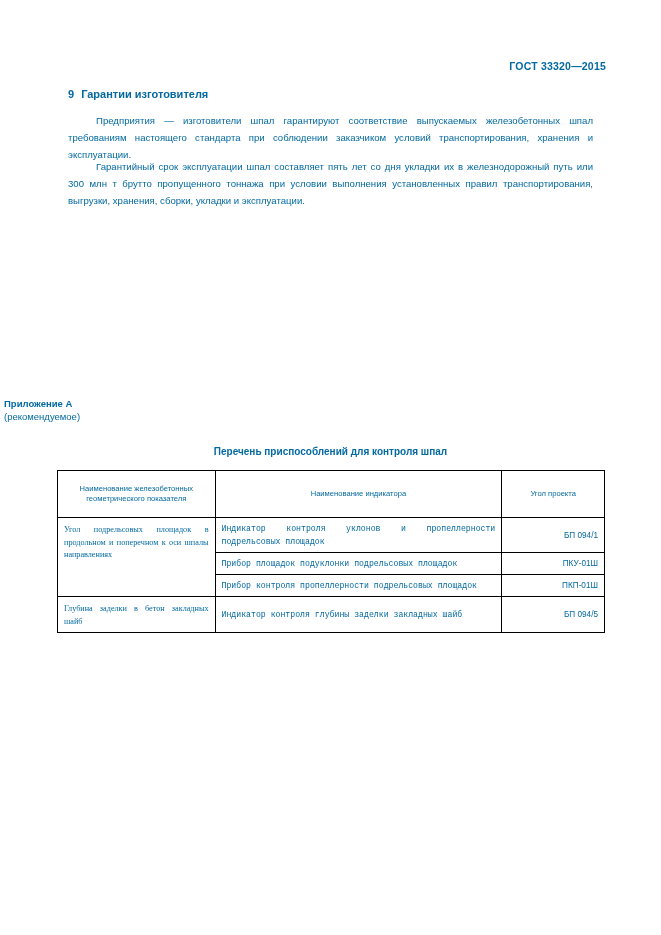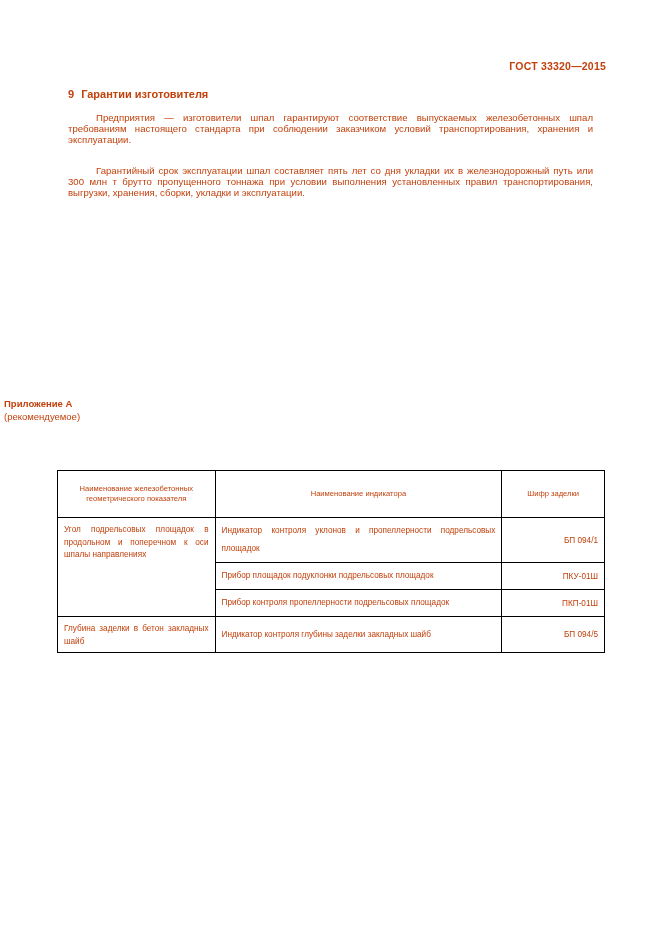--- a/index.html
+++ b/index.html
@@ -6,21 +6,21 @@
     margin: 0;
     padding: 0;
     background: #ffffff;
   }
   .page {
     position: relative;
     width: 661px;
     height: 784px;
     background: #ffffff;
     font-family: "Liberation Sans", sans-serif;
-    color: #c2410c;
+    color: #0369a1;
     overflow: hidden;
   }
   .header-std {
     position: absolute;
     top: 60px;
     right: 55px;
     font-size: 10.5px;
     font-weight: bold;
     letter-spacing: 0.2px;
   }
@@ -32,26 +32,26 @@
     font-weight: bold;
   }
   .section-title .num {
     margin-right: 7px;
   }
   .body-text {
     position: absolute;
     left: 68px;
     width: 525px;
     font-size: 9.6px;
-    line-height: 11px;
+    line-height: 17px;
     text-align: justify;
     text-justify: inter-word;
   }
   .p1 { top: 112px; }
-  .p2 { top: 158px; margin-top: 7px; }
+  .p2 { top: 158px; }
   .p-indent {
     text-indent: 28px;
   }
   .appendix {
     position: absolute;
     left: 4px;
     width: 661px;
     text-align: left;
     font-size: 9.5px;
     font-weight: bold;
@@ -88,27 +88,29 @@
     line-height: 10px;
     height: 38px;
   }
   table.devices td.col-a {
     width: 145px;
     text-align: justify;
     text-justify: inter-word;
     line-height: 12.5px;
     vertical-align: top;
     padding-top: 6px;
+    font-family: Liberation Serif, serif;
   }
   table.devices td.col-b {
     width: 275px;
     text-align: justify;
     text-justify: inter-word;
-    line-height: 18px;
+    line-height: 13px;
     vertical-align: middle;
+    font-family: Liberation Mono, monospace;
   }
   table.devices td.col-c {
     width: 90px;
     text-align: right;
     white-space: nowrap;
   }
   .page-number {
     position: absolute;
     right: 55px;
     top: 845px;
@@ -126,27 +128,28 @@
   <div class="section-title">
     <span class="num">9</span><span>Гарантии изготовителя</span>
   </div>
 
   <div class="body-text p1 p-indent">Предприятия — изготовители шпал гарантируют соответствие выпускаемых железобетонных шпал требованиям настоящего стандарта при соблюдении заказчиком условий транспортирования, хранения и эксплуатации.</div>
   <div class="body-text p2 p-indent">Гарантийный срок эксплуатации шпал составляет пять лет со дня укладки их в железнодорожный путь или 300 млн т брутто пропущенного тоннажа при условии выполнения установленных правил транспортирования, выгрузки, хранения, сборки, укладки и эксплуатации.</div>
 
   <div class="appendix appendix-1">Приложение А</div>
   <div class="appendix appendix-2">(рекомендуемое)</div>
 
+  <div class="table-caption">Перечень приспособлений для контроля шпал</div>
 
   <table class="devices">
     <thead>
       <tr>
         <th class="col-a">Наименование железобетонных геометрического показателя</th>
         <th class="col-b">Наименование индикатора</th>
-        <th class="col-c">Шифр заделки</th>
+        <th class="col-c">Угол проекта</th>
       </tr>
     </thead>
     <tbody>
       <tr>
         <td class="col-a" rowspan="3">Угол подрельсовых площадок в продольном и поперечном к оси шпалы направлениях</td>
         <td class="col-b">Индикатор контроля уклонов и пропеллерности подрельсовых площадок</td>
         <td class="col-c">БП 094/1</td>
       </tr>
       <tr>
         <td class="col-b">Прибор площадок подуклонки подрельсовых площадок</td>

